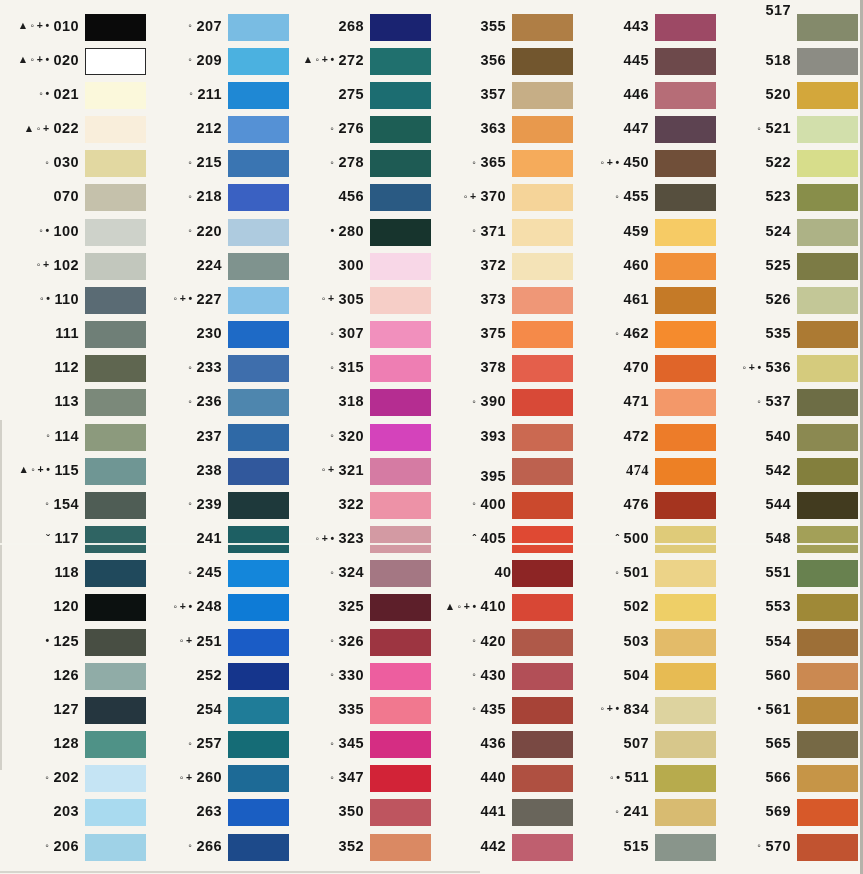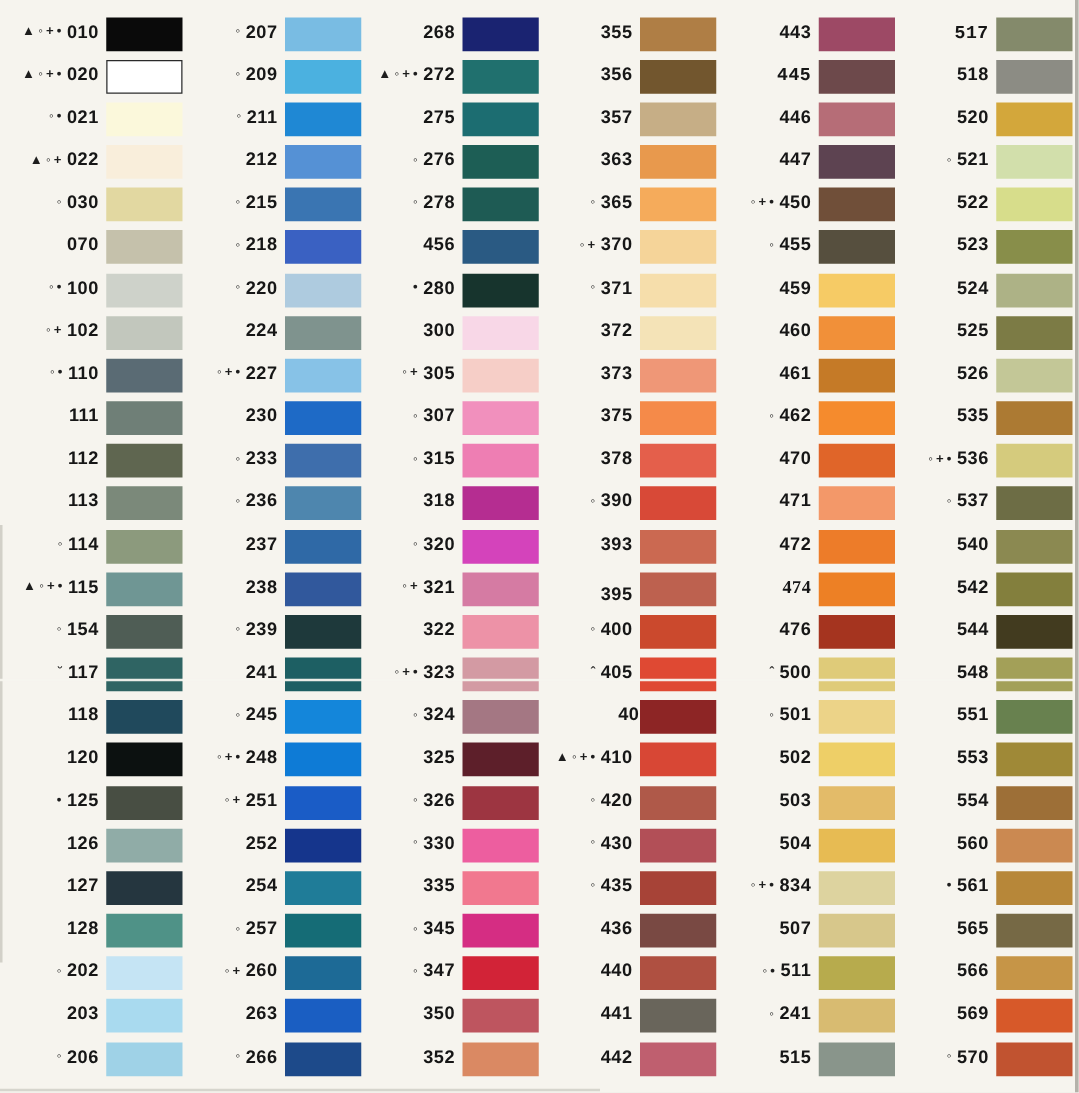--- a/index.html
+++ b/index.html
@@ -259,21 +259,21 @@
       <div class="entry-label" style="left: 366px; top: 734.07px;"><span class="code">436</span></div>
       <div class="swatch" style="left: 512px; top: 731.07px; background: rgb(121, 73, 67);"></div>
       <div class="entry-label" style="left: 366px; top: 768.24px;"><span class="code">440</span></div>
       <div class="swatch" style="left: 512px; top: 765.24px; background: rgb(175, 80, 65);"></div>
       <div class="entry-label" style="left: 366px; top: 802.41px;"><span class="code">441</span></div>
       <div class="swatch" style="left: 512px; top: 799.41px; background: rgb(105, 101, 91);"></div>
       <div class="entry-label" style="left: 366px; top: 836.58px;"><span class="code">442</span></div>
       <div class="swatch" style="left: 512px; top: 833.58px; background: rgb(191, 95, 111);"></div>
       <div class="entry-label" style="left: 509px; top: 16.5px;"><span class="code">443</span></div>
       <div class="swatch" style="left: 655px; top: 13.5px; background: rgb(157, 73, 101);"></div>
-      <div class="entry-label" style="left: 509px; top: 50.67px; font-family: Liberation Mono, monospace;"><span class="code">445</span></div>
+      <div class="entry-label" style="left: 509px; top: 50.67px;"><span class="code">445</span></div>
       <div class="swatch" style="left: 655px; top: 47.67px; background: rgb(109, 73, 75);"></div>
       <div class="entry-label" style="left: 509px; top: 84.84px;"><span class="code">446</span></div>
       <div class="swatch" style="left: 655px; top: 81.84px; background: rgb(182, 109, 119);"></div>
       <div class="entry-label" style="left: 509px; top: 119.01px;"><span class="code">447</span></div>
       <div class="swatch" style="left: 655px; top: 116.01px; background: rgb(93, 67, 81);"></div>
       <div class="entry-label" style="left: 509px; top: 153.18px;"><span class="sym">◦+•</span><span class="code">450</span></div>
       <div class="swatch" style="left: 655px; top: 150.18px; background: rgb(112, 79, 57);"></div>
       <div class="entry-label" style="left: 509px; top: 187.35px;"><span class="sym">◦</span><span class="code">455</span></div>
       <div class="swatch" style="left: 655px; top: 184.35px; background: rgb(86, 79, 62);"></div>
       <div class="entry-label" style="left: 509px; top: 221.52px;"><span class="code">459</span></div>
@@ -307,21 +307,21 @@
       <div class="entry-label" style="left: 509px; top: 699.9px;"><span class="sym">◦+•</span><span class="code">834</span></div>
       <div class="swatch" style="left: 655px; top: 696.9px; background: rgb(221, 211, 159);"></div>
       <div class="entry-label" style="left: 509px; top: 734.07px;"><span class="code">507</span></div>
       <div class="swatch" style="left: 655px; top: 731.07px; background: rgb(215, 199, 139);"></div>
       <div class="entry-label" style="left: 509px; top: 768.24px;"><span class="sym">◦•</span><span class="code">511</span></div>
       <div class="swatch" style="left: 655px; top: 765.24px; background: rgb(183, 171, 77);"></div>
       <div class="entry-label" style="left: 509px; top: 802.41px;"><span class="sym">◦</span><span class="code">241</span></div>
       <div class="swatch" style="left: 655px; top: 799.41px; background: rgb(216, 187, 113);"></div>
       <div class="entry-label" style="left: 509px; top: 836.58px;"><span class="code">515</span></div>
       <div class="swatch" style="left: 655px; top: 833.58px; background: rgb(137, 149, 139);"></div>
-      <div class="entry-label" style="left: 651px; top: 17px; font-family: Liberation Mono, monospace;"><span class="code">517</span></div>
+      <div class="entry-label" style="left: 651px; top: 1px;"><span class="code">517</span></div>
       <div class="swatch" style="left: 797px; top: 13.5px; background: rgb(132, 138, 107);"></div>
       <div class="entry-label" style="left: 651px; top: 50.67px;"><span class="code">518</span></div>
       <div class="swatch" style="left: 797px; top: 47.67px; background: rgb(140, 140, 132);"></div>
       <div class="entry-label" style="left: 651px; top: 84.84px;"><span class="code">520</span></div>
       <div class="swatch" style="left: 797px; top: 81.84px; background: rgb(211, 167, 59);"></div>
       <div class="entry-label" style="left: 651px; top: 119.01px;"><span class="sym">◦</span><span class="code">521</span></div>
       <div class="swatch" style="left: 797px; top: 116.01px; background: rgb(210, 223, 171);"></div>
       <div class="entry-label" style="left: 651px; top: 153.18px;"><span class="code">522</span></div>
       <div class="swatch" style="left: 797px; top: 150.18px; background: rgb(215, 221, 139);"></div>
       <div class="entry-label" style="left: 651px; top: 187.35px;"><span class="code">523</span></div>

